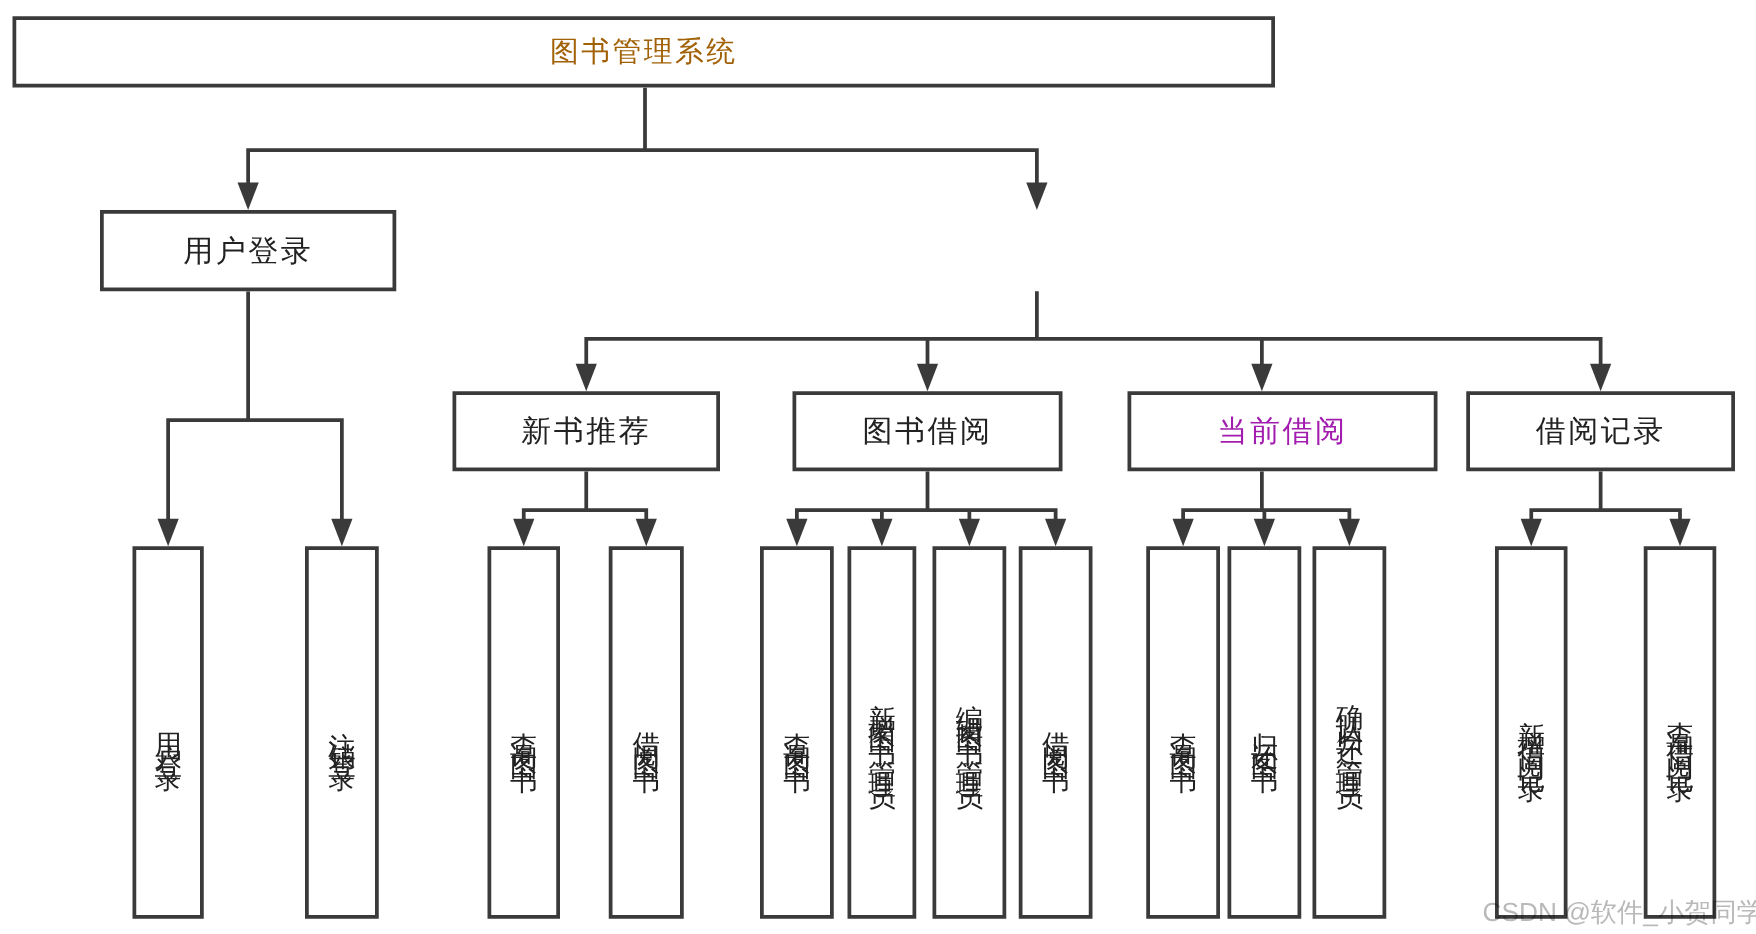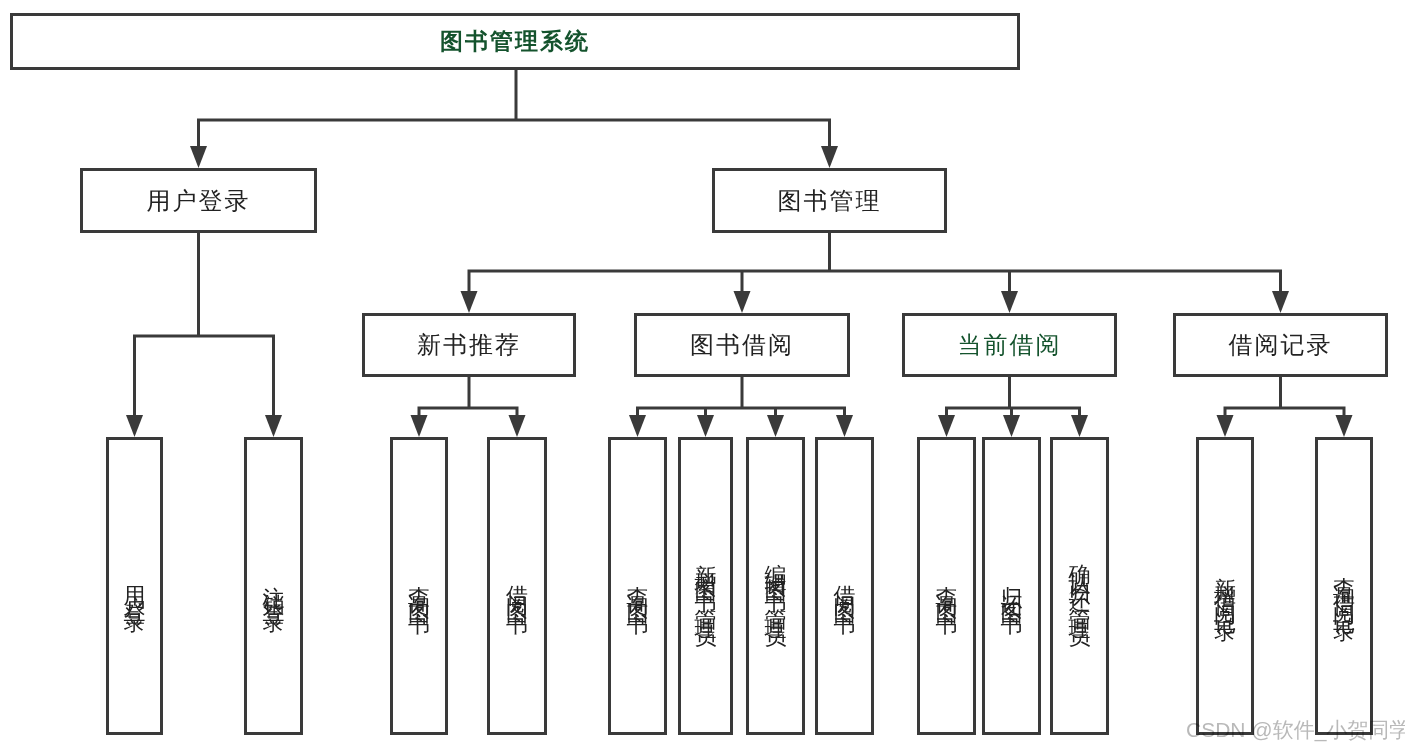--- a/index.html
+++ b/index.html
@@ -104,38 +104,35 @@
         <polygon points="1003,415 1020,415 1011.5,437" fill="#3a3a3a"></polygon>
         <polygon points="1071,415 1088,415 1079.5,437" fill="#3a3a3a"></polygon>
       </g>
       <g>
         <path d="M1280.5 377 V408 M1223.5 408 H1345.5 M1225 408 V421 M1344 408 V421" fill="none" stroke="#3a3a3a" stroke-width="3"></path>
         <polygon points="1216.5,415 1233.5,415 1225,437" fill="#3a3a3a"></polygon>
         <polygon points="1335.5,415 1352.5,415 1344,437" fill="#3a3a3a"></polygon>
       </g>
     </svg>
 
-  <div class="node root" style="left: 10px; top: 13px; width: 1010px; height: 57px; border-color: rgb(58, 58, 58); color: #14532d; font-weight: bold;">
+  <div class="node root" style="left: 10px; top: 13px; width: 1010px; height: 57px; border-color: rgb(58, 58, 58); color: #a16207;">
     <span class="lbl">图书管理系统</span>
   </div>
 
   <div class="node hnode" style="left: 80px; top: 168px; width: 237px; height: 65px; border-color: rgb(58, 58, 58); color: rgb(34, 34, 34);">
     <span class="lbl">用户登录</span>
-  </div>
-  <div class="node hnode" style="left: 712px; top: 168px; width: 235px; height: 65px; border-color: rgb(58, 58, 58); color: rgb(34, 34, 34);">
-    <span class="lbl">图书管理</span>
   </div>
 
   <div class="node hnode" style="left: 634px; top: 313px; width: 216px; height: 64px; border-color: rgb(58, 58, 58); color: rgb(34, 34, 34);">
     <span class="lbl">图书借阅</span>
   </div>
   <div class="node hnode" style="left: 362px; top: 313px; width: 214px; height: 64px; border-color: rgb(58, 58, 58); color: rgb(34, 34, 34);">
     <span class="lbl">新书推荐</span>
   </div>
-  <div class="node hnode" style="left: 902px; top: 313px; width: 215px; height: 64px; border-color: rgb(58, 58, 58); color: #14532d;">
+  <div class="node hnode" style="left: 902px; top: 313px; width: 248px; height: 64px; border-color: rgb(58, 58, 58); color: #a21caf;">
     <span class="lbl">当前借阅</span>
   </div>
   <div class="node hnode" style="left: 1173px; top: 313px; width: 215px; height: 64px; border-color: rgb(58, 58, 58); color: rgb(34, 34, 34);">
     <span class="lbl">借阅记录</span>
   </div>
 
   <div class="node leaf" style="left: 106px; top: 437px; width: 57px; height: 298px; border-color: rgb(58, 58, 58); color: rgb(34, 34, 34);">
     <span class="lbl">用户登录</span>
   </div>
   <div class="node leaf" style="left: 244px; top: 437px; width: 59px; height: 298px; border-color: rgb(58, 58, 58); color: rgb(34, 34, 34);">

